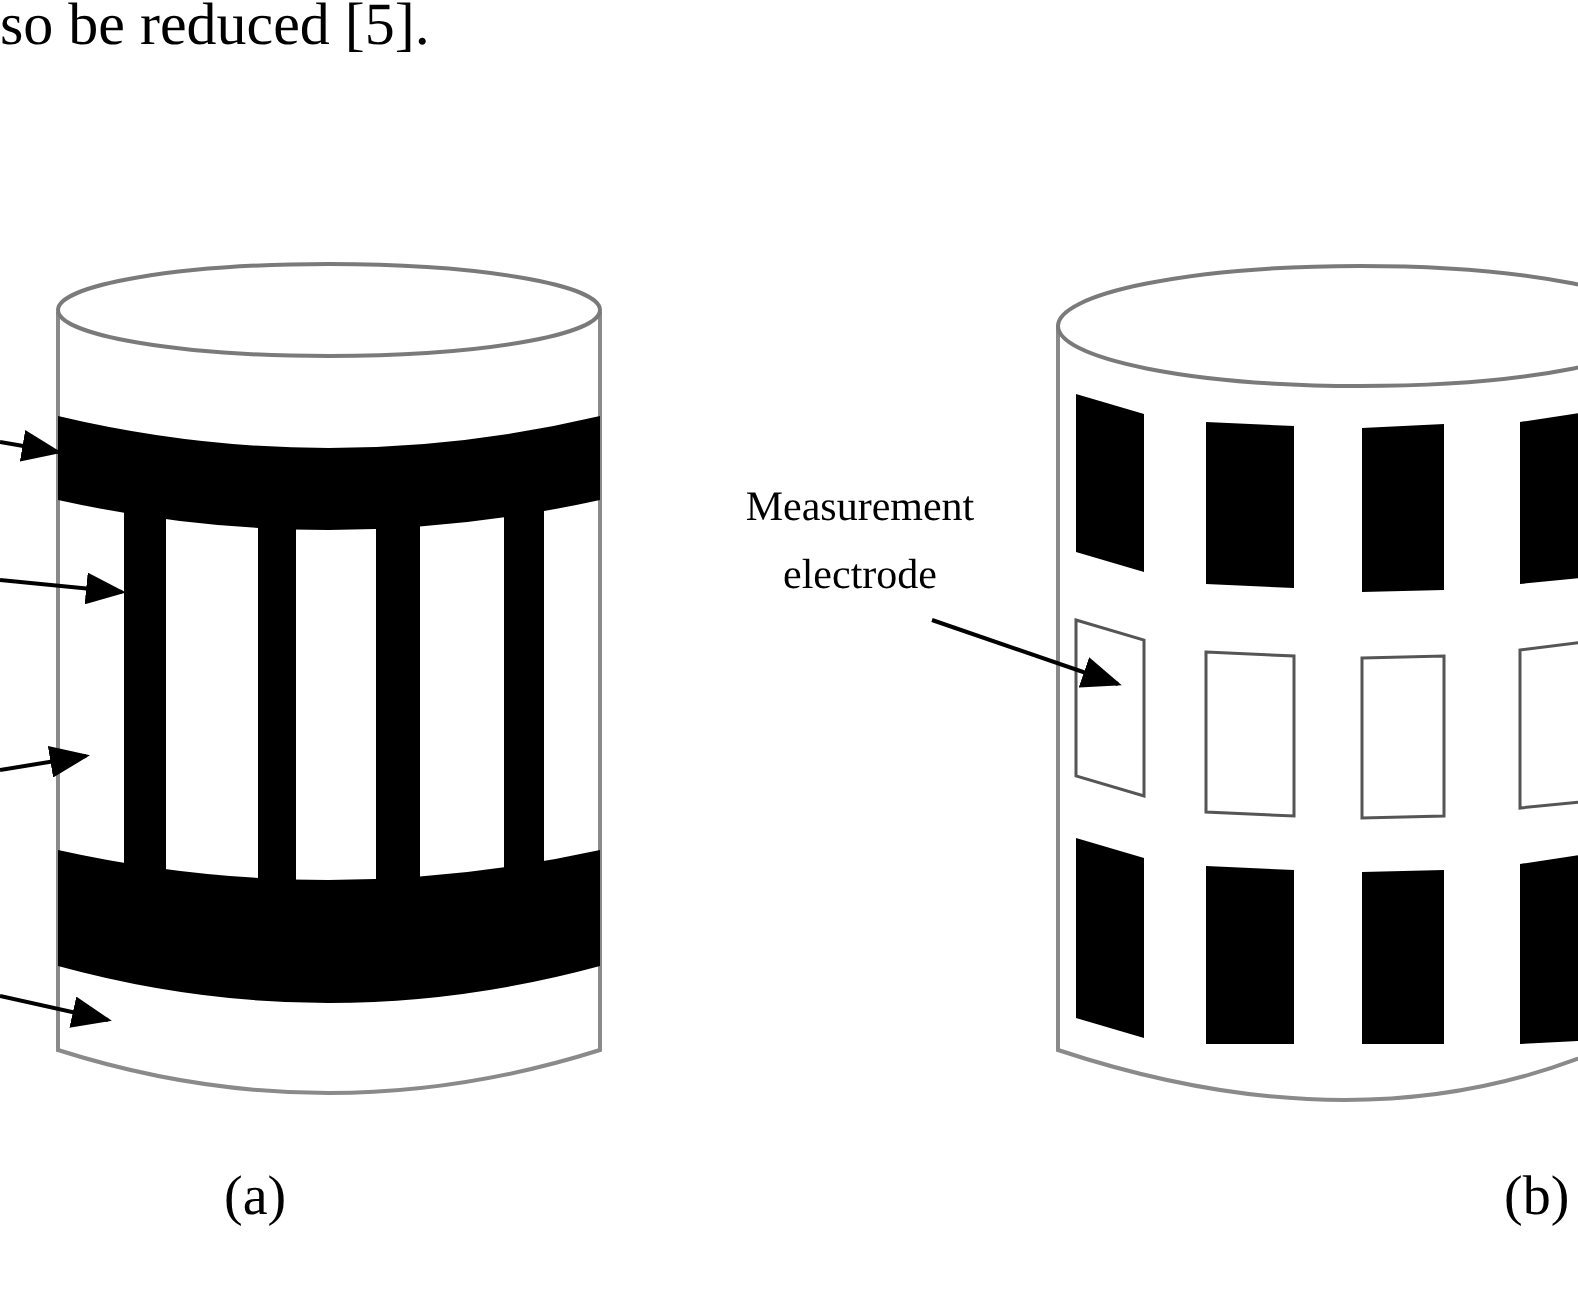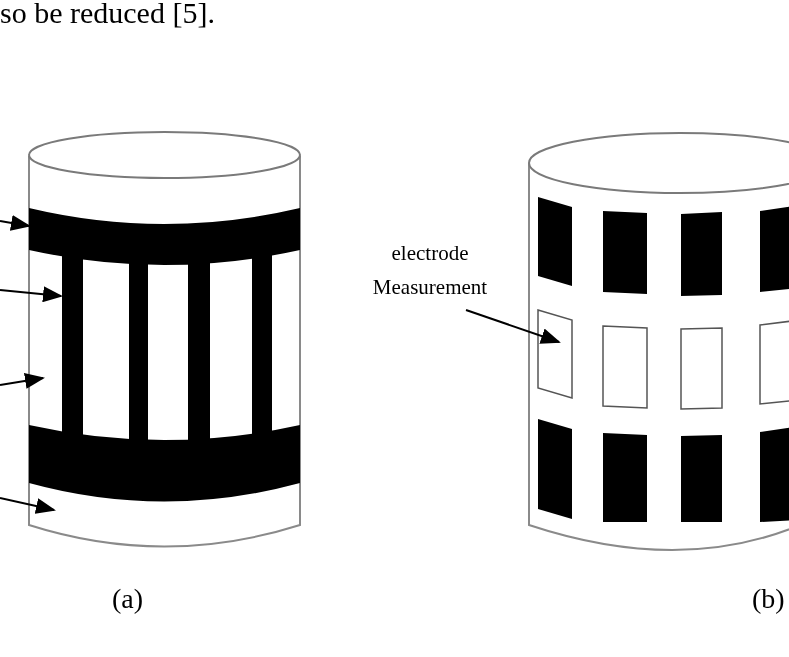--- a/index.html
+++ b/index.html
@@ -70,18 +70,18 @@
       <path d="M603,433 L647,435 L647,522 L603,522 Z" fill="#000"></path>
       <path d="M681,436 L722,435 L722,522 L681,522 Z" fill="#000"></path>
       <path d="M760,432 L800,426 L800,520 L760,522 Z" fill="#000"></path>
     </g>
     <ellipse cx="680" cy="163" rx="151" ry="30" fill="#fff" stroke="#7a7a7a" stroke-width="2"></ellipse>
     <line x1="466" y1="310" x2="559" y2="342" stroke="#000" stroke-width="2" marker-end="url(#ah)"></line>
   </g>
 </svg>
 
 <div class="label-measure">
+  <div>Measurement</div>
   <div>electrode</div>
-  <div>Measurement</div>
 </div>
 
 <div class="caption cap-a">(a)</div>
 <div class="caption cap-b">(b)</div>
 
 </body></html>

